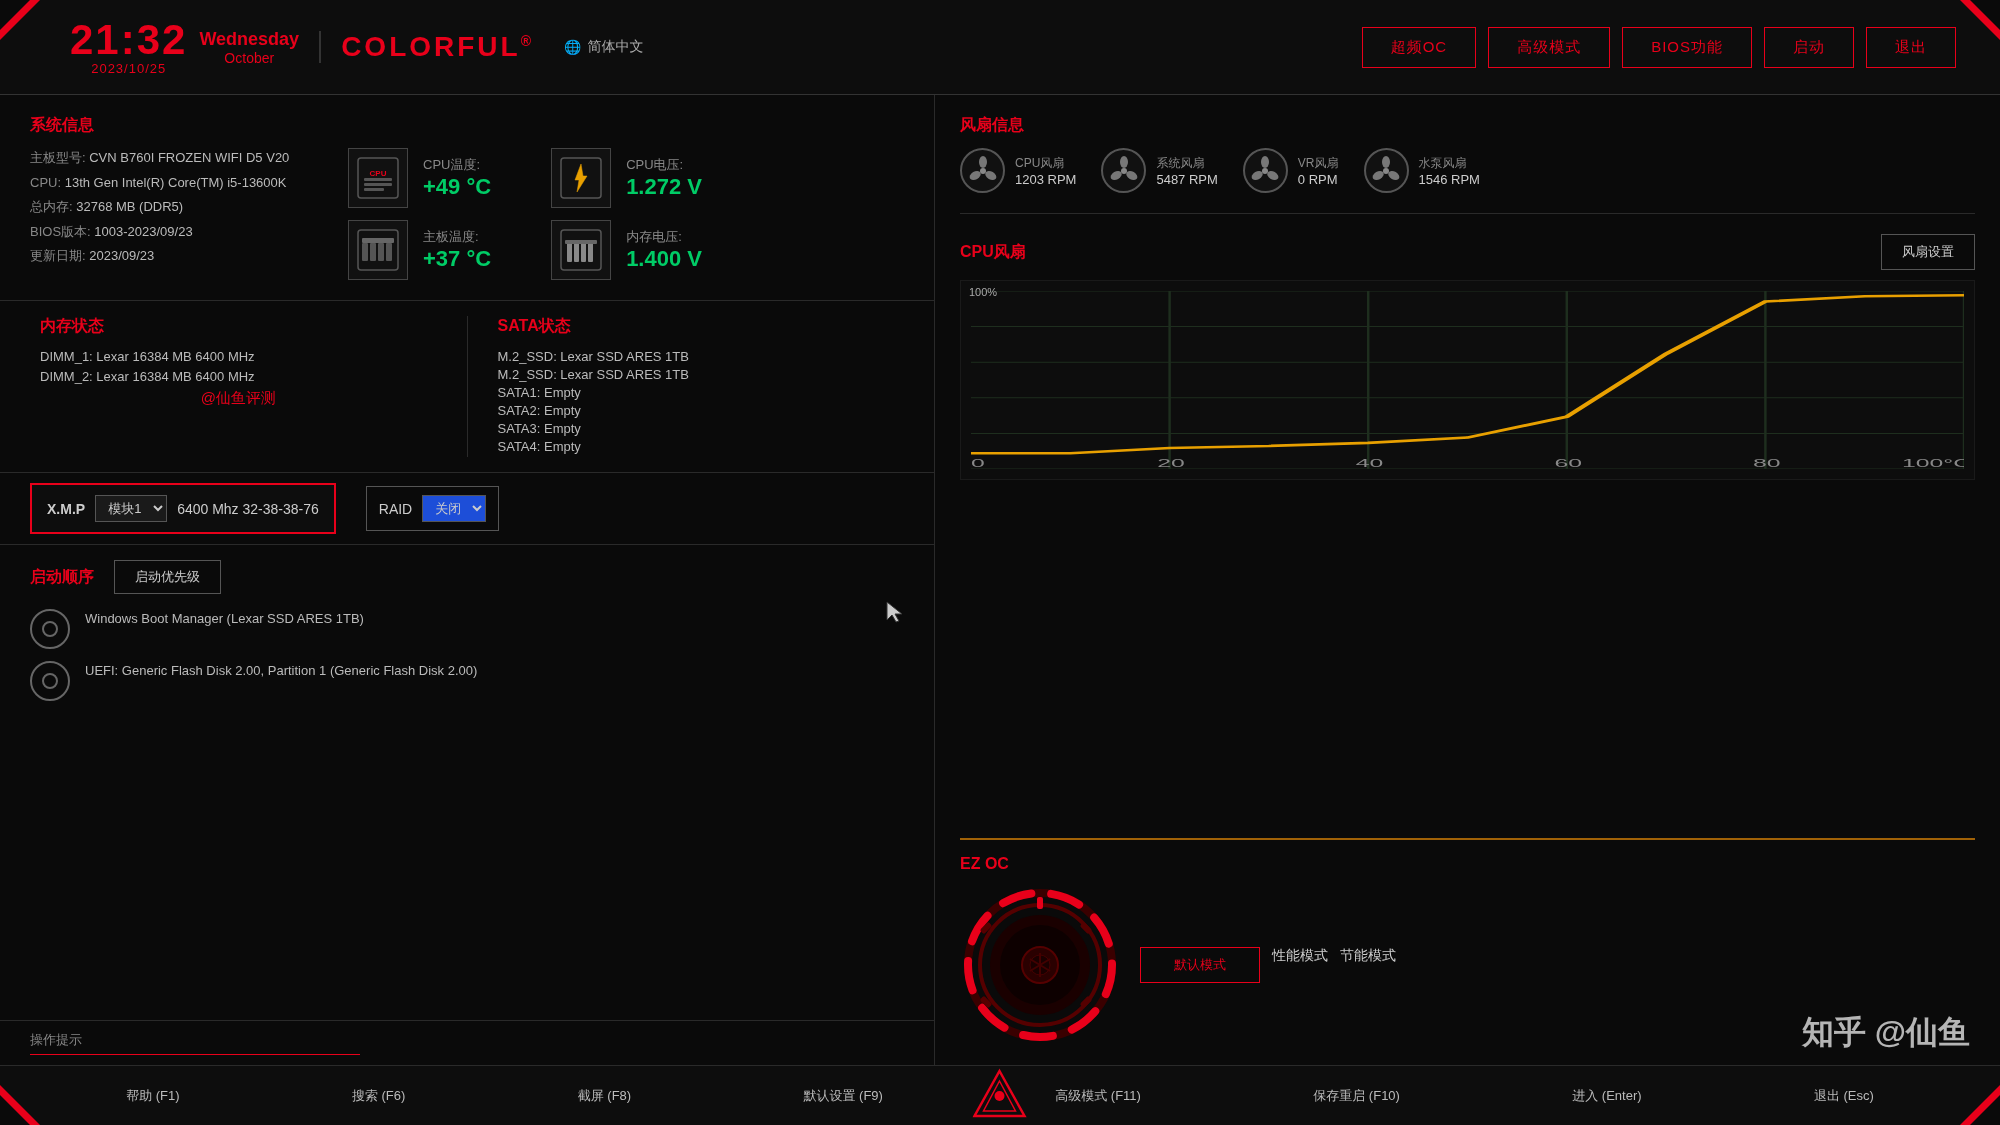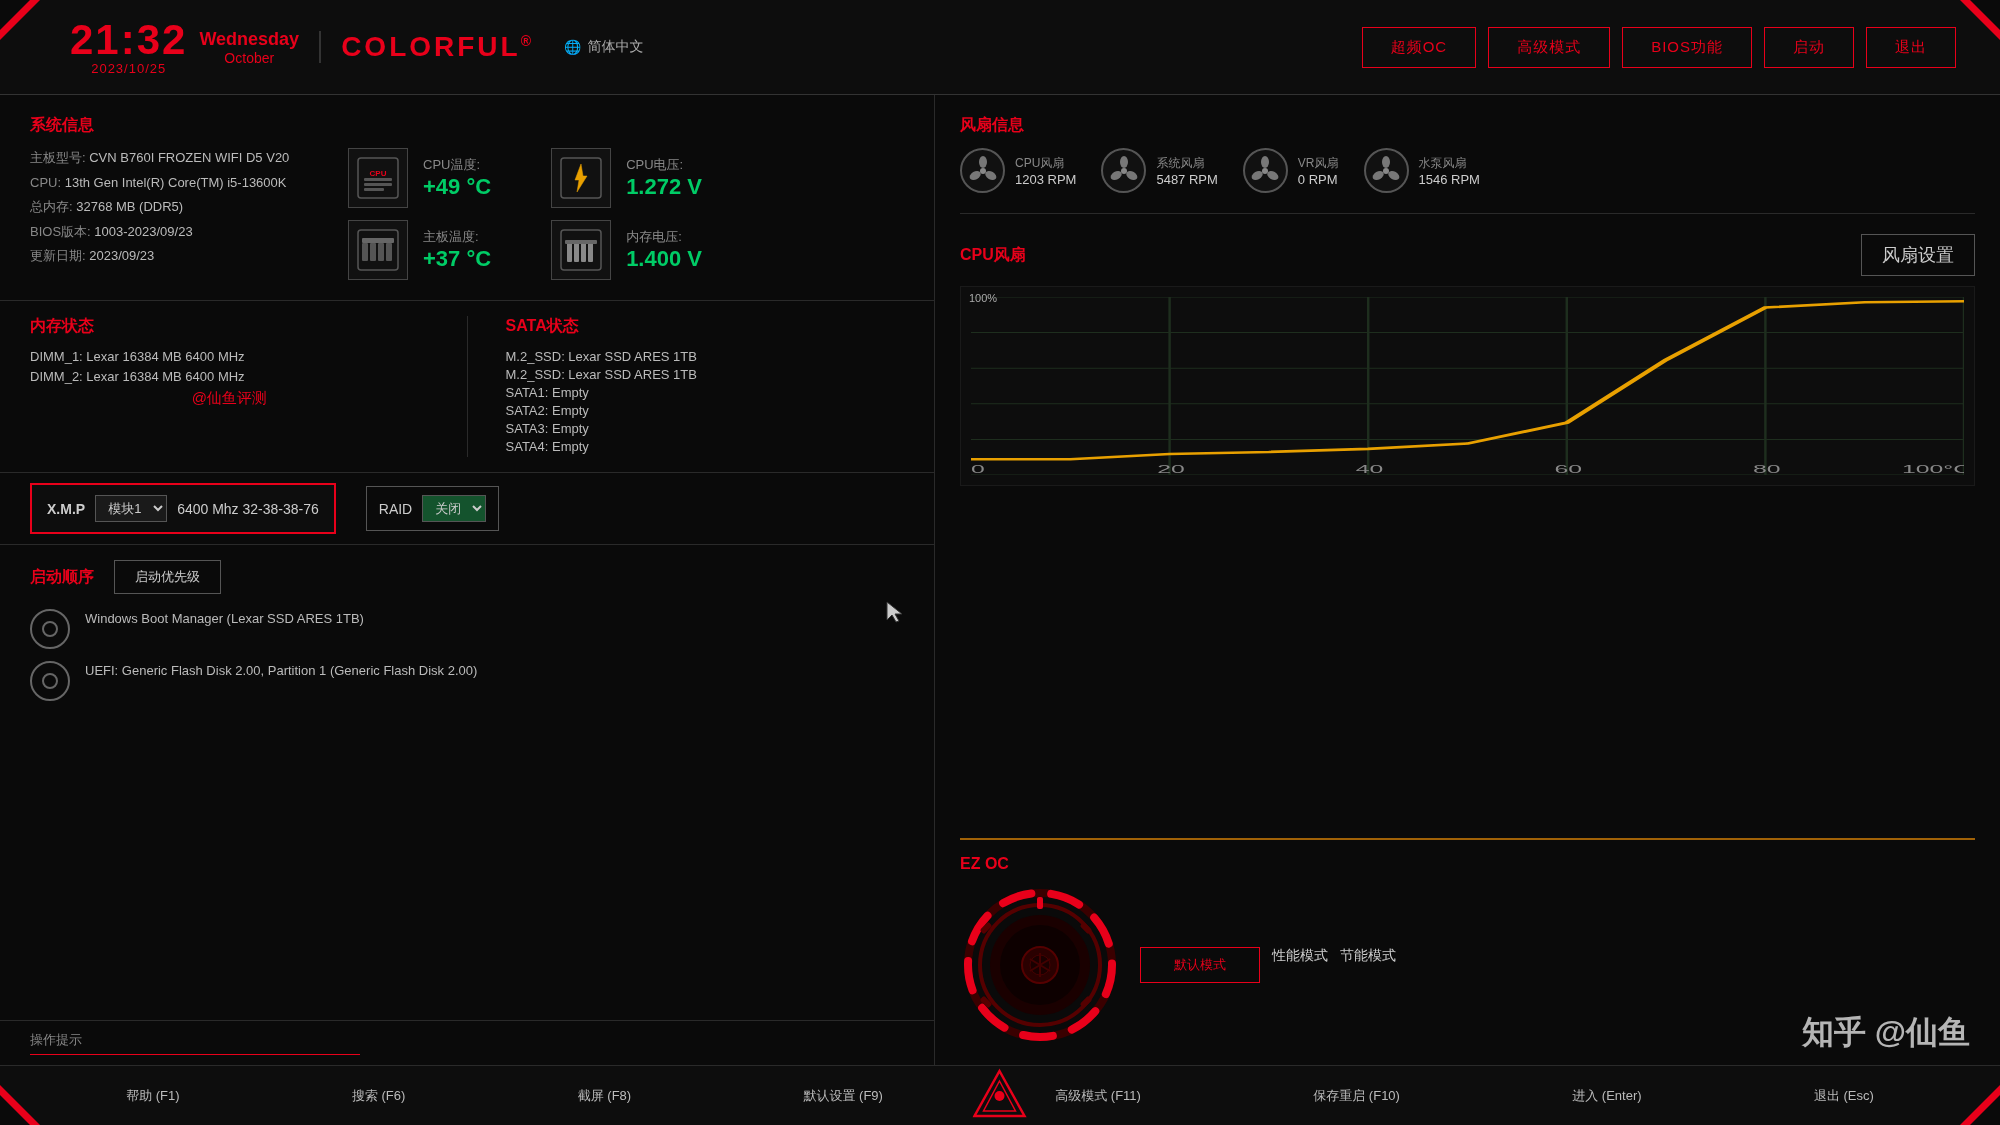--- a/index.html
+++ b/index.html
@@ -196,24 +196,24 @@
     }
 
     .metric-value {
       font-size: 22px;
       font-weight: bold;
       color: #00cc66;
     }
 
     
     .mem-sata-section {
-      padding: 15px 30px;
+      padding: 15px 40px;
       border-bottom: 1px solid #2a2a2a;
       display: flex;
-      gap: 38px;
+      gap: 30px;
     }
 
     .mem-col {
       flex: 1;
     }
 
     .sata-col {
       flex: 1;
     }
 
@@ -280,21 +280,21 @@
       border: 1px solid #555;
       padding: 8px 12px;
     }
 
     .raid-label {
       color: #ccc;
       font-size: 14px;
     }
 
     .raid-select {
-      background: #14532d;
+      background: #1d4ed8;
       border: 1px solid #555;
       color: #ccc;
       padding: 4px 8px;
       font-size: 13px;
       text-align: center;
     }
 
     
     .boot-section {
       padding: 15px 30px;
@@ -445,21 +445,21 @@
     .chart-svg {
       width: 100%;
       height: 100%;
     }
 
     .fan-settings-btn {
       background: transparent;
       border: 1px solid #555;
       color: #ccc;
       padding: 8px 20px;
-      font-size: 18px;
+      font-size: 13px;
       cursor: pointer;
       float: right;
       margin-top: 5px;
     }
 
     
     .ez-oc-section {
       border-top: 2px solid #a16207;
       padding-top: 15px;
     }

